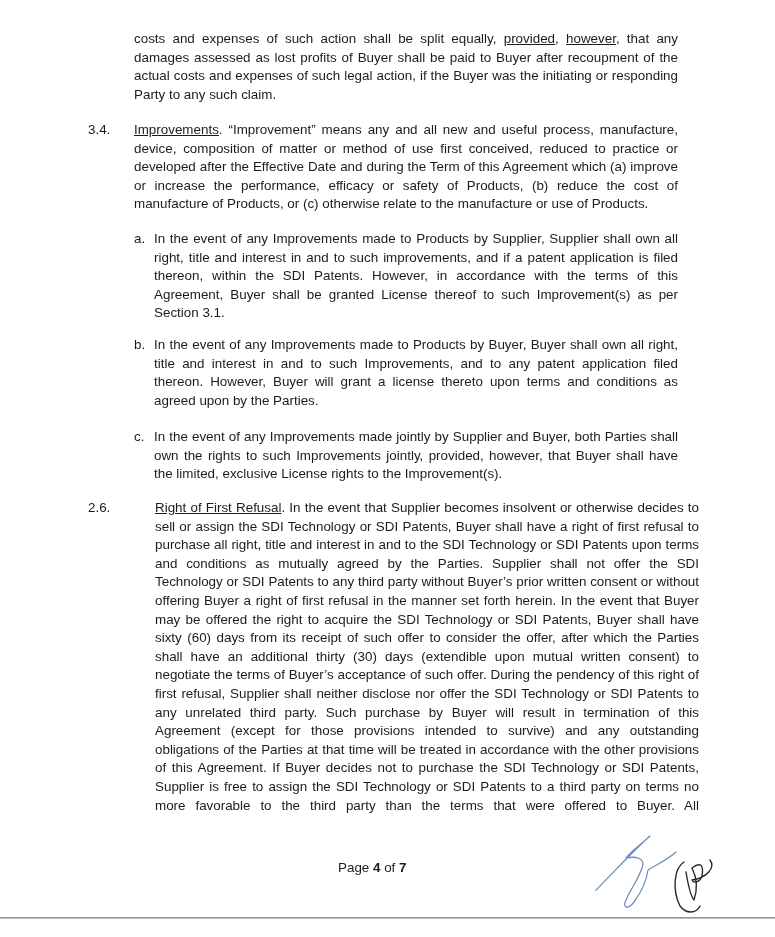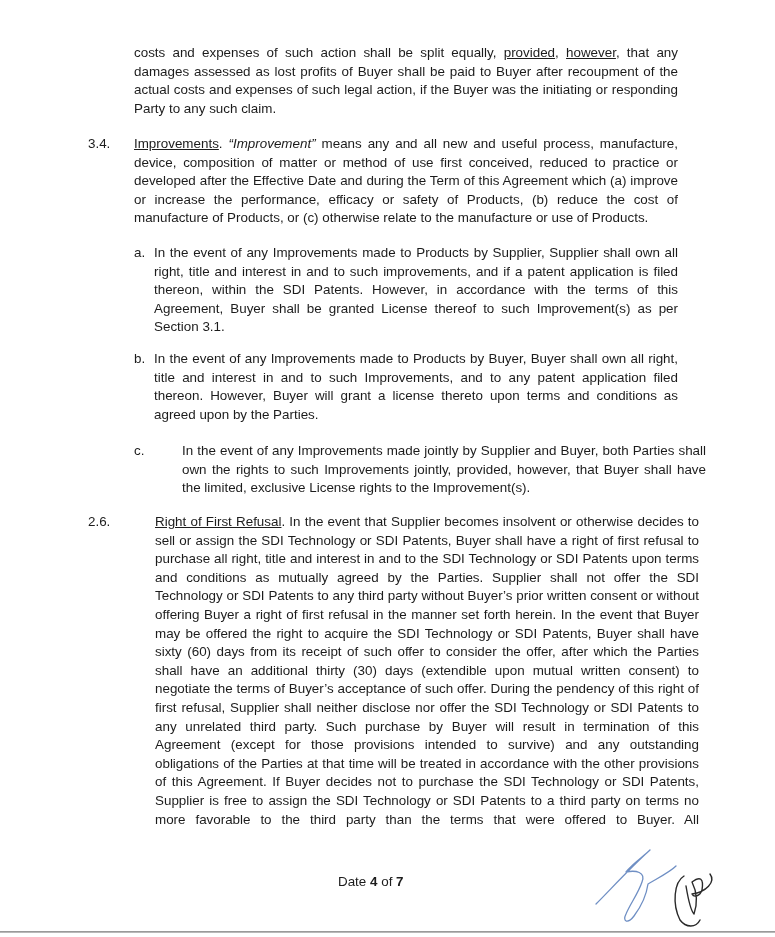--- a/index.html
+++ b/index.html
@@ -1,43 +1,43 @@
 <!DOCTYPE html>
 <html><head>
 <meta charset="utf-8">
 <style>
   html, body { margin: 0; padding: 0; background: #ffffff; }
   body {
     width: 775px; height: 937px; position: relative; overflow: hidden;
     font-family: "Liberation Sans", sans-serif; color: #1c1c1c;
     font-size: 13.4px;
   }
-  .page { position: absolute; left: 0; top: 14px; width: 775px; height: 781px; }
+  .page { position: absolute; left: 0; top: 0; width: 775px; height: 781px; }
   .para {
     position: absolute; text-align: justify; line-height: 18.6px;
     margin: 0;
   }
   .para .u { text-decoration: underline; }
-  .para .i { font-style: italic; }
+  .para .i { }
   .secnum { position: absolute; line-height: 18.6px; }
   .subletter { position: absolute; line-height: 18.6px; }
 
   #cont-para { left: 134px; top: 30px; width: 544px; }
 
   #sec-34-num { left: 88px; top: 121px; text-align: right; }
   #sec-34-body { left: 134px; top: 121px; width: 544px; }
 
   #sub-a-letter { left: 134px; top: 230px; }
   #sub-a-body { left: 154px; top: 230px; width: 524px; }
 
   #sub-b-letter { left: 134px; top: 336px; }
   #sub-b-body { left: 154px; top: 336px; width: 524px; }
 
   #sub-c-letter { left: 134px; top: 428px; }
-  #sub-c-body { left: 154px; top: 428px; width: 524px; margin-left: 28px; }
+  #sub-c-body { left: 154px; top: 428px; width: 524px; }
 
   #sec-35-num { left: 88px; top: 499px; }
   #sec-35-body { left: 134px; top: 499px; width: 544px; margin-left: 21px; }
 
   .justify-last { text-align-last: justify; }
 
   #footer-page {
     position: absolute; left: 338px; top: 860px; font-size: 13.4px;
   }
   #footer-page b { font-weight: bold; }
@@ -64,21 +64,21 @@
 
   <span class="subletter" id="sub-b-letter">b.</span>
   <p class="para" id="sub-b-body">In the event of any Improvements made to Products by Buyer, Buyer shall own all right, title and interest in and to such Improvements, and to any patent application filed thereon.  However, Buyer will grant a license thereto upon terms and conditions as agreed upon by the Parties.</p>
 
   <span class="subletter" id="sub-c-letter">c.</span>
   <p class="para" id="sub-c-body">In the event of any Improvements made jointly by Supplier and Buyer, both Parties shall own the rights to such Improvements jointly, provided, however, that Buyer shall have the limited, exclusive License rights to the Improvement(s).</p>
 
   <span class="secnum" id="sec-35-num">2.6.</span>
   <p class="para justify-last" id="sec-35-body"><span class="u">Right of First Refusal</span><span>.  </span><span>In the event that Supplier becomes insolvent or otherwise decides to sell or assign the SDI Technology or SDI Patents, Buyer shall have a right of first refusal to purchase all right, title and interest in and to the SDI Technology or SDI Patents upon terms and conditions as mutually agreed by the Parties.  Supplier shall not offer the SDI Technology or SDI Patents to any third party without Buyer’s prior written consent or without offering Buyer a right of first refusal in the manner set forth herein. In the event that Buyer may be offered the right to acquire the SDI Technology or SDI Patents, Buyer shall have sixty (60) days from its receipt of such offer to consider the offer, after which the Parties shall have an additional thirty (30) days (extendible upon mutual written consent) to negotiate the terms of Buyer’s acceptance of such offer.  During the pendency of this right of first refusal, Supplier shall neither disclose nor offer the SDI Technology or SDI Patents to any unrelated third party.  Such purchase by Buyer will result in termination of this Agreement (except for those provisions intended to survive) and any outstanding obligations of the Parties at that time will be treated in accordance with the other provisions of this Agreement.  If Buyer decides not to purchase the SDI Technology or SDI Patents, Supplier is free to assign the SDI Technology or SDI Patents to a third party on terms no more favorable to the third party than the terms that were offered to Buyer.   All</span></p>
 
-  <div id="footer-page"><span>Date </span><b>4</b><span> of </span><b>7</b></div>
+  <div id="footer-page"><span>Page </span><b>4</b><span> of </span><b>7</b></div>
 
   <svg id="initials" viewBox="0 0 150 90">
     <g fill="none" stroke-linecap="round" stroke-linejoin="round">
       <path id="init-blue-1" d="M8 62 C 22 48, 44 24, 62 8 C 56 14, 44 22, 38 30 C 48 28, 58 30, 54 40 C 50 52, 42 62, 38 72 C 34 80, 40 82, 46 74 C 52 66, 58 56, 60 42 C 70 36, 82 30, 88 24" stroke-width="1.3" stroke="#6f8fc4"></path>
       <path id="init-black-1" d="M96 34 C 86 40, 84 62, 92 78 C 98 86, 108 86, 112 78 M 98 44 C 100 56, 102 68, 106 72 C 110 60, 108 48, 104 40 C 112 34, 116 36, 114 48 C 112 54, 106 56, 104 52 C 118 50, 128 40, 122 32" stroke-width="1.4" stroke="#2a2a2a"></path>
     </g>
   </svg>
 
   <div id="footer-rule"></div>
 </div>

